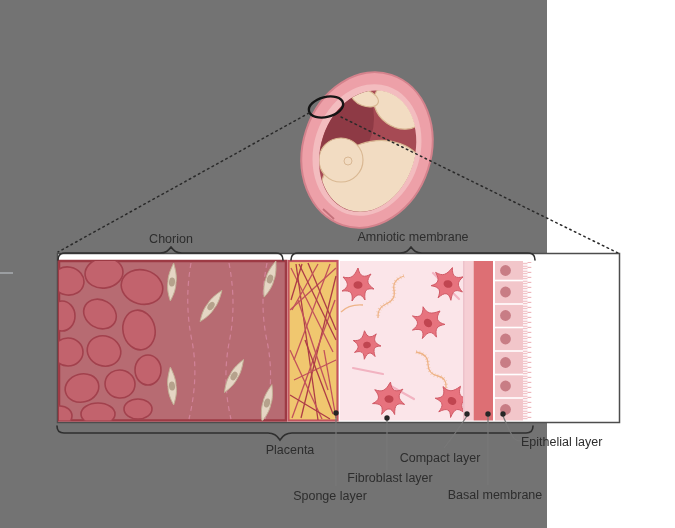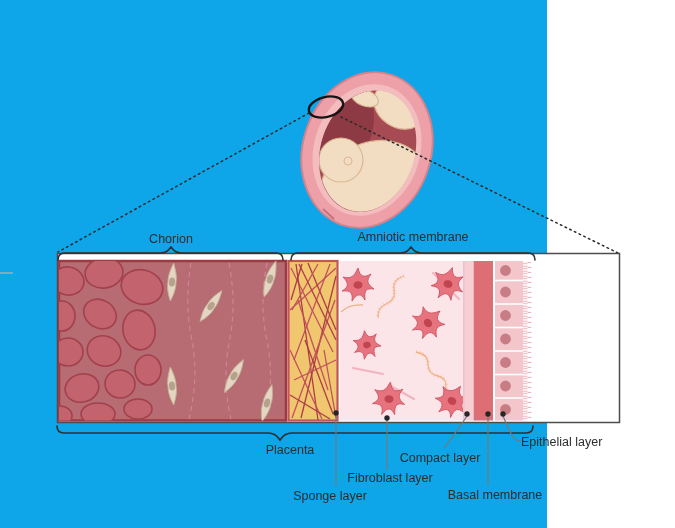--- a/index.html
+++ b/index.html
@@ -1,16 +1,16 @@
 <!DOCTYPE html>
 <html><head>
 <meta charset="utf-8">
 <style>
   html,body{margin:0;padding:0;background:#ffffff;width:675px;height:528px;overflow:hidden}
-  .stage{position:relative;width:547px;height:528px;background:#0ea5e9}
+  .stage{position:relative;width:547px;height:528px;background:#737373}
   svg{display:block}
   text.lbl{font-family:"Liberation Sans","DejaVu Sans",sans-serif;font-size:12.5px;fill:#2d2d2d}
 </style>
 </head>
 <body>
 
 <div class="stage">
 <svg width="675" height="528" viewBox="0 0 675 528" xmlns="http://www.w3.org/2000/svg">
 
   <defs>

